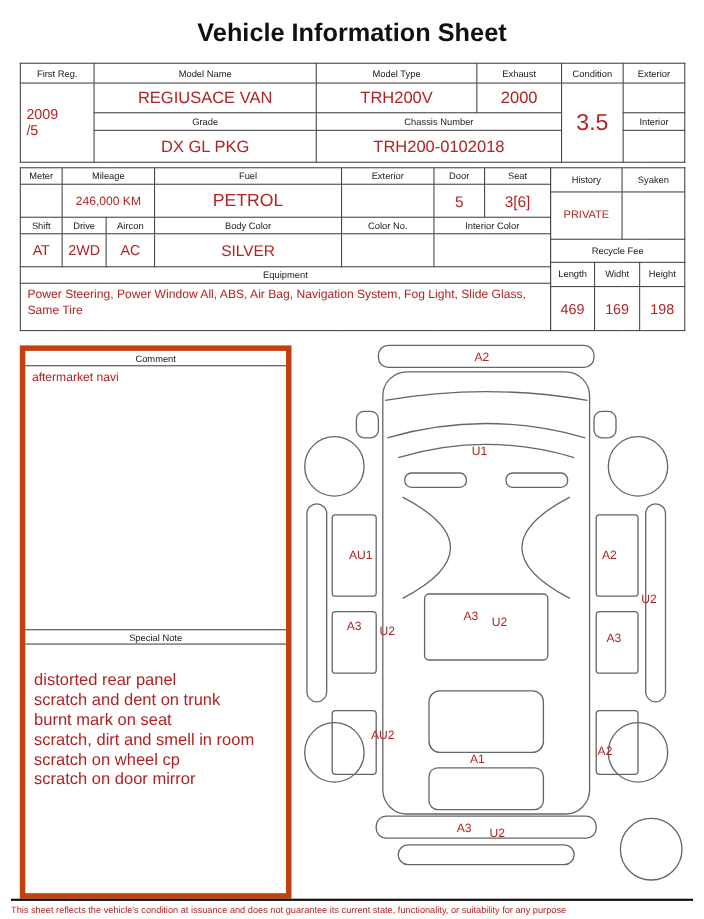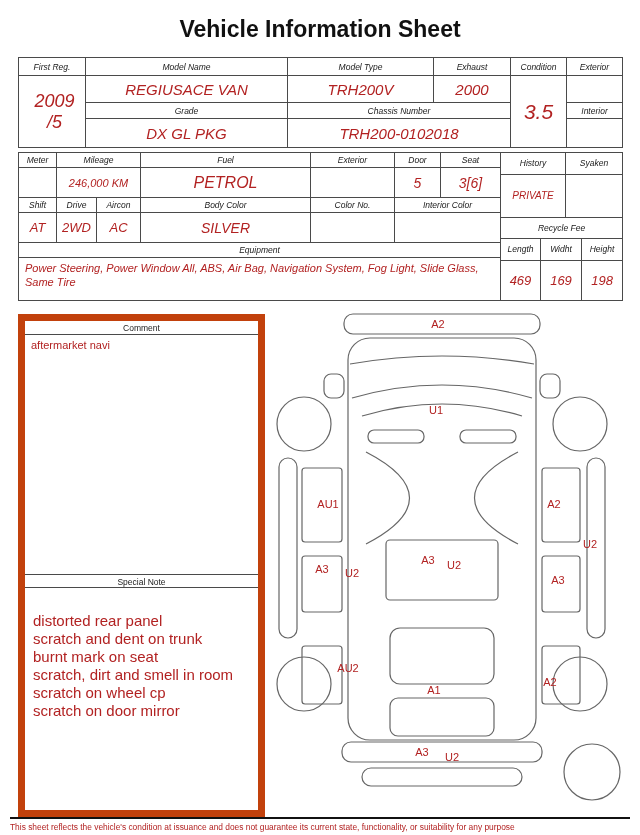--- a/index.html
+++ b/index.html
@@ -5,35 +5,35 @@
   * { margin:0; padding:0; box-sizing:border-box; }
   html,body { background:#fff; }
   body {
     width:640px; height:835px; position:relative; overflow:hidden;
     font-family:"Liberation Sans", sans-serif; color:#1a1a1a;
   }
   .title {
     position:absolute; top:16px; left:0; width:100%;
     text-align:center; font-size:23px; font-weight:600; color:#111;
   }
-  table { border-collapse:collapse; table-layout:fixed;font-style:italic; }
+  table { border-collapse:collapse; table-layout:fixed; }
   td { border:1px solid #4a4a4a; padding:0; text-align:center; vertical-align:middle; overflow:hidden; }
   tr.h15{height:15px} tr.h16{height:16px} tr.h18{height:18px} tr.h27{height:27px}
   tr.h28{height:28px} tr.h29{height:29px} tr.h30{height:30px} tr.h43{height:43px} tr.h45{height:45px}
   .hdr { font-size:8.5px; color:#1a1a1a; }
   .val { color:#b22222; }
   .v10{font-size:10px} .v11{font-size:11px} .v13{font-size:13px} .v14{font-size:14px}
   .v15{font-size:15px} .v16{font-size:16px} .v20{font-size:21px}
   .top-table { position:absolute; left:18px; top:57px; width:604px; }
-  .first-reg-val { font-size:18px; text-align:center; padding-left:5px; line-height:1.15; }
+  .first-reg-val { font-size:13px; text-align:left; padding-left:5px; line-height:1.15; }
   .mid-wrap { position:absolute; left:18px; top:152px; display:flex; }
   .mid-left { width:482px;border-radius:24px; }
   .mid-right { width:122px; margin-left:-1px;padding-left:18px; }
   .equip-cell { text-align:left; vertical-align:top; padding:3px 6px; font-size:11px; line-height:1.3; }
-  .note-box { position:absolute; left:18px; top:314px; width:247px; height:503px; border:7px solid #c2410c; background:#fff; }
+  .note-box { position:absolute; left:18px; top:314px; width:247px; height:503px; border:5px solid #c2410c; background:#fff; }
   .box-hdr { height:14px; line-height:14px; text-align:center; font-size:8.5px; border-bottom:1px solid #4a4a4a; }
   .comment-body { height:239px; padding:4px 6px; font-size:11px; color:#b22222; text-align:left; }
   .note-hdr { border-top:1px solid #4a4a4a; }
   .note-body { padding:4px 8px; font-size:15px; line-height:1.2; color:#b22222; text-align:left; white-space:pre-line;margin-top:20px; }
   .diagram { position:absolute; left:266px; top:310px; }
   .diagram text { font-family:"Liberation Sans", sans-serif; }
   .footer {
     position:absolute; left:10px; top:817px; width:620px;
     border-top:2px solid #111; padding-top:3px;
     font-size:8.4px; color:#b22222; text-align:left;

